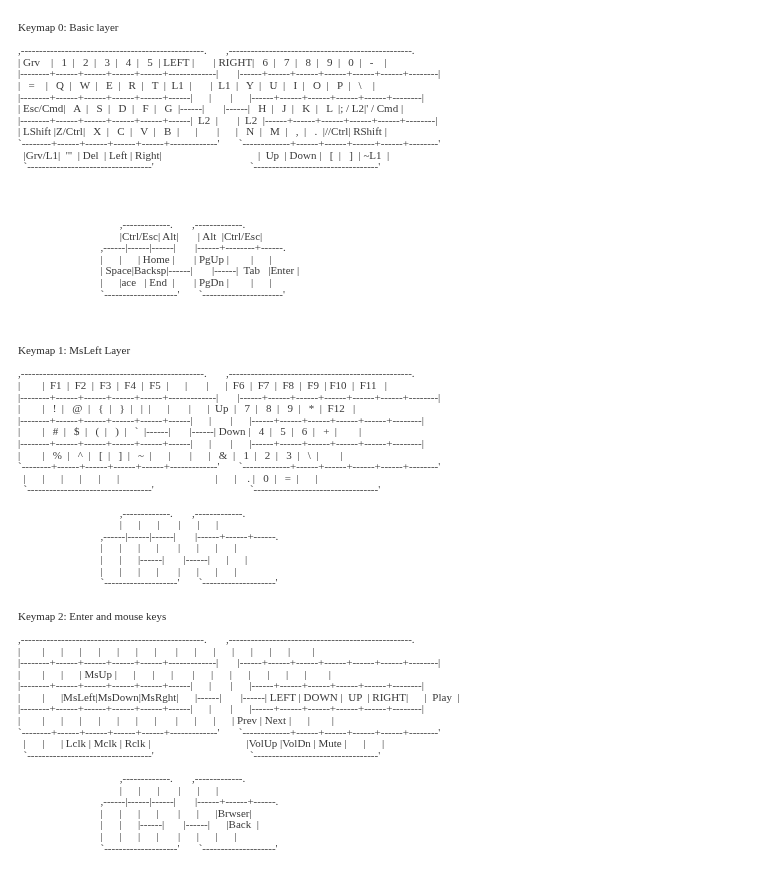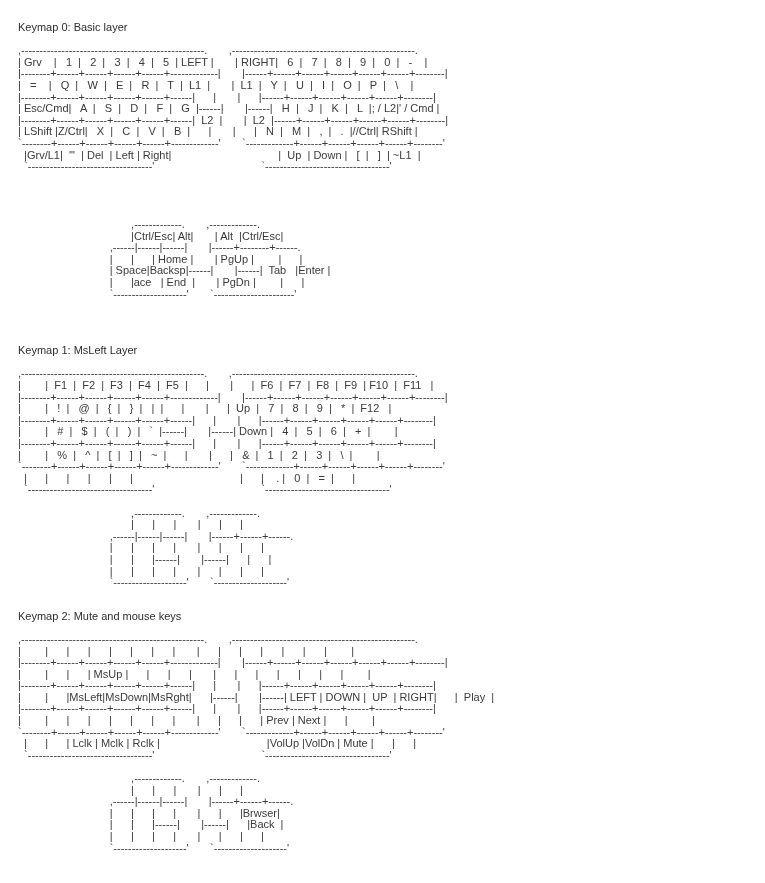--- a/index.html
+++ b/index.html
@@ -5,21 +5,21 @@
   html, body {
     margin: 0;
     padding: 0;
     background: #ffffff;
   }
   .doc {
     width: 661px;
     height: 883px;
     box-sizing: border-box;
     padding: 22px 0 0 18px;
-    font-family: Liberation Sans, sans-serif;
+    font-family: Liberation Serif, serif;
     font-size: 11px;
     line-height: 11.6px;
     color: #333333;
     overflow: hidden;
   }
   .keymap-title {
     margin: 0 0 11.6px 0;
     font-size: 11px;
     font-weight: normal;
     white-space: pre;
@@ -83,21 +83,21 @@
                                      ,-------------.       ,-------------.
                                      |      |      |       |      |      |
                               ,------|------|------|       |------+------+------.
                               |      |      |      |       |      |      |      |
                               |      |      |------|       |------|      |      |
                               |      |      |      |       |      |      |      |
                               `--------------------'       `--------------------'</pre>
   </div>
 
   <div class="keymap-section gap-small">
-    <div class="keymap-title">Keymap 2: Mute and mouse keys</div>
+    <div class="keymap-title">Keymap 2: Enter and mouse keys</div>
     <pre class="keymap-art">,--------------------------------------------------.       ,--------------------------------------------------.
 |        |      |      |      |      |      |      |       |      |      |      |      |      |      |        |
 |--------+------+------+------+------+-------------|       |------+------+------+------+------+------+--------|
 |        |      |      | MsUp |      |      |      |       |      |      |      |      |      |      |        |
 |--------+------+------+------+------+------|      |       |      |------+------+------+------+------+--------|
 |        |      |MsLeft|MsDown|MsRght|      |------|       |------| LEFT | DOWN |  UP  | RIGHT|      |  Play  |
 |--------+------+------+------+------+------|      |       |      |------+------+------+------+------+--------|
 |        |      |      |      |      |      |      |       |      |      |      | Prev | Next |      |        |
 `--------+------+------+------+------+-------------'       `-------------+------+------+------+------+--------'
   |      |      | Lclk | Mclk | Rclk |                                   |VolUp |VolDn | Mute |      |      |

